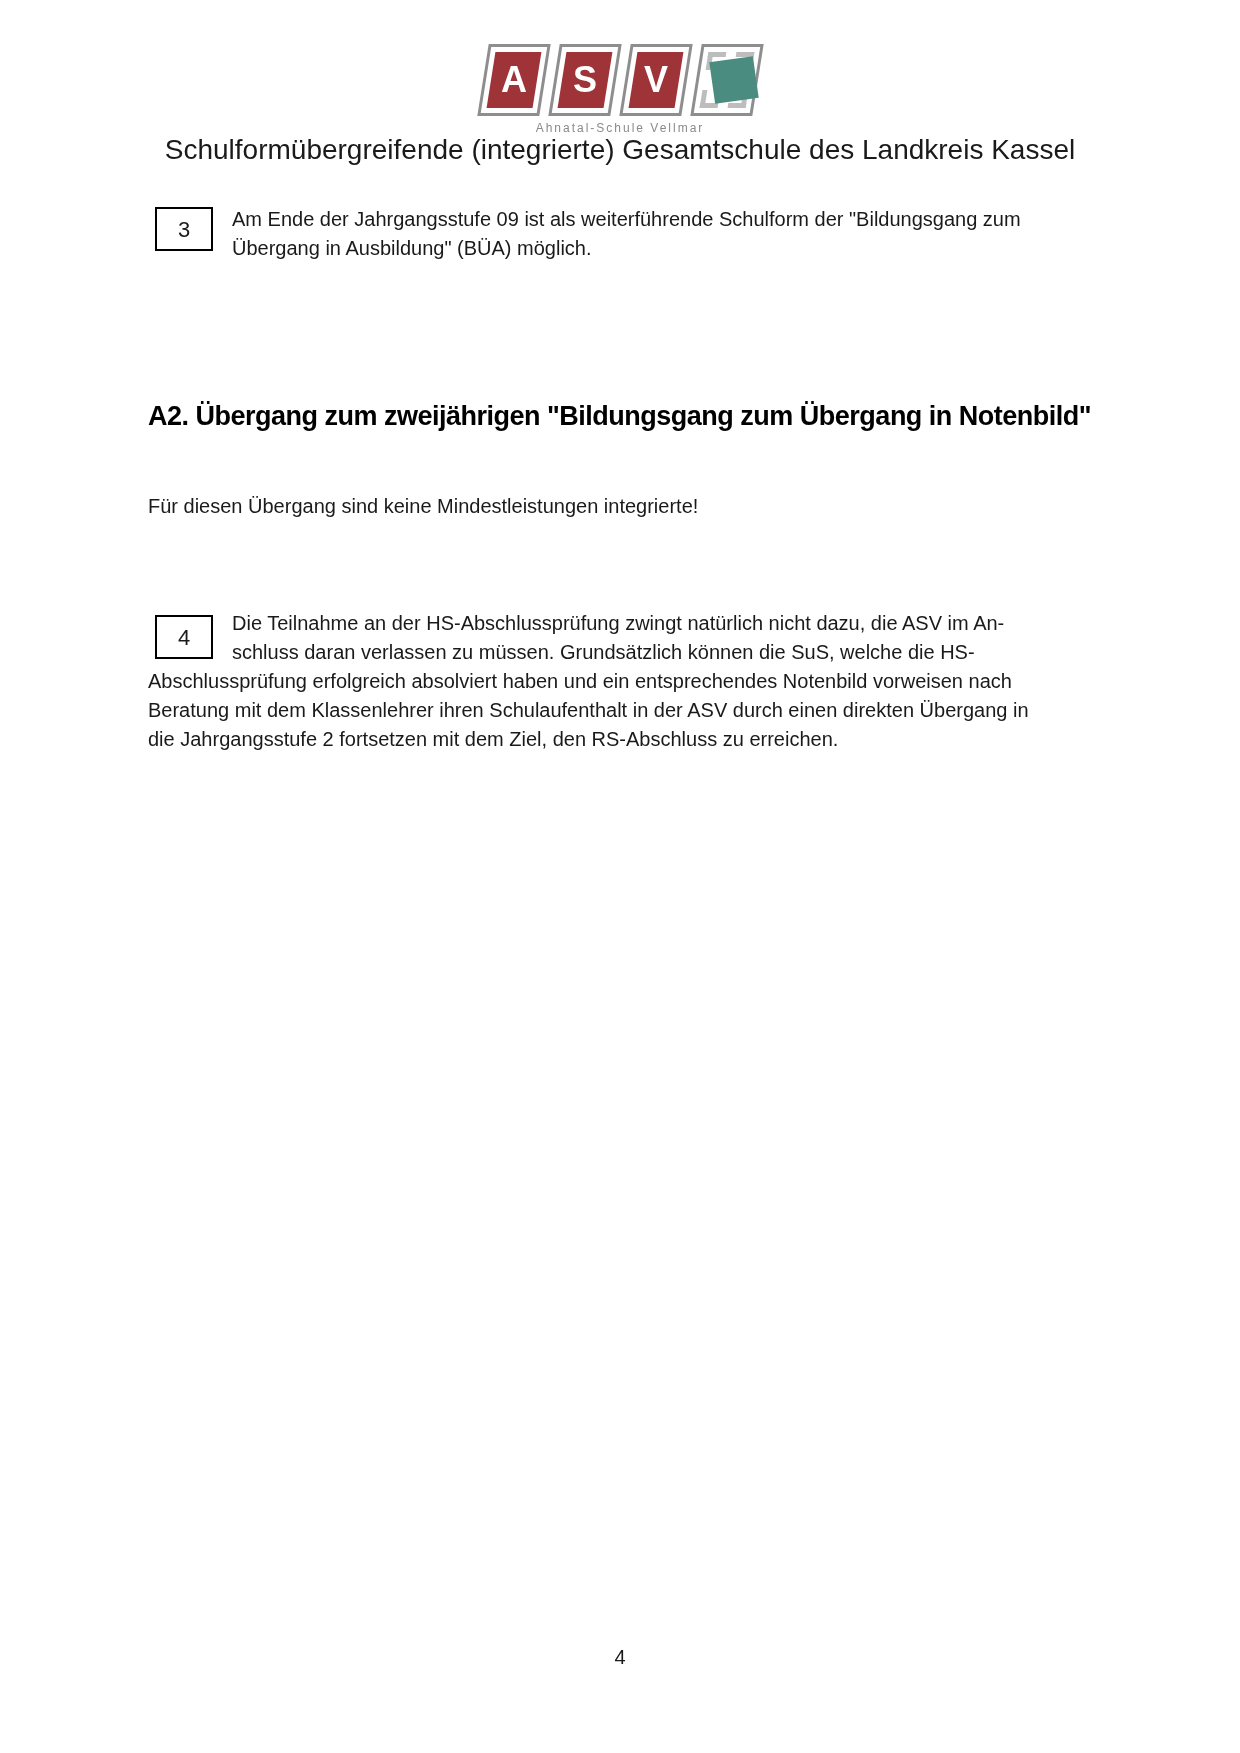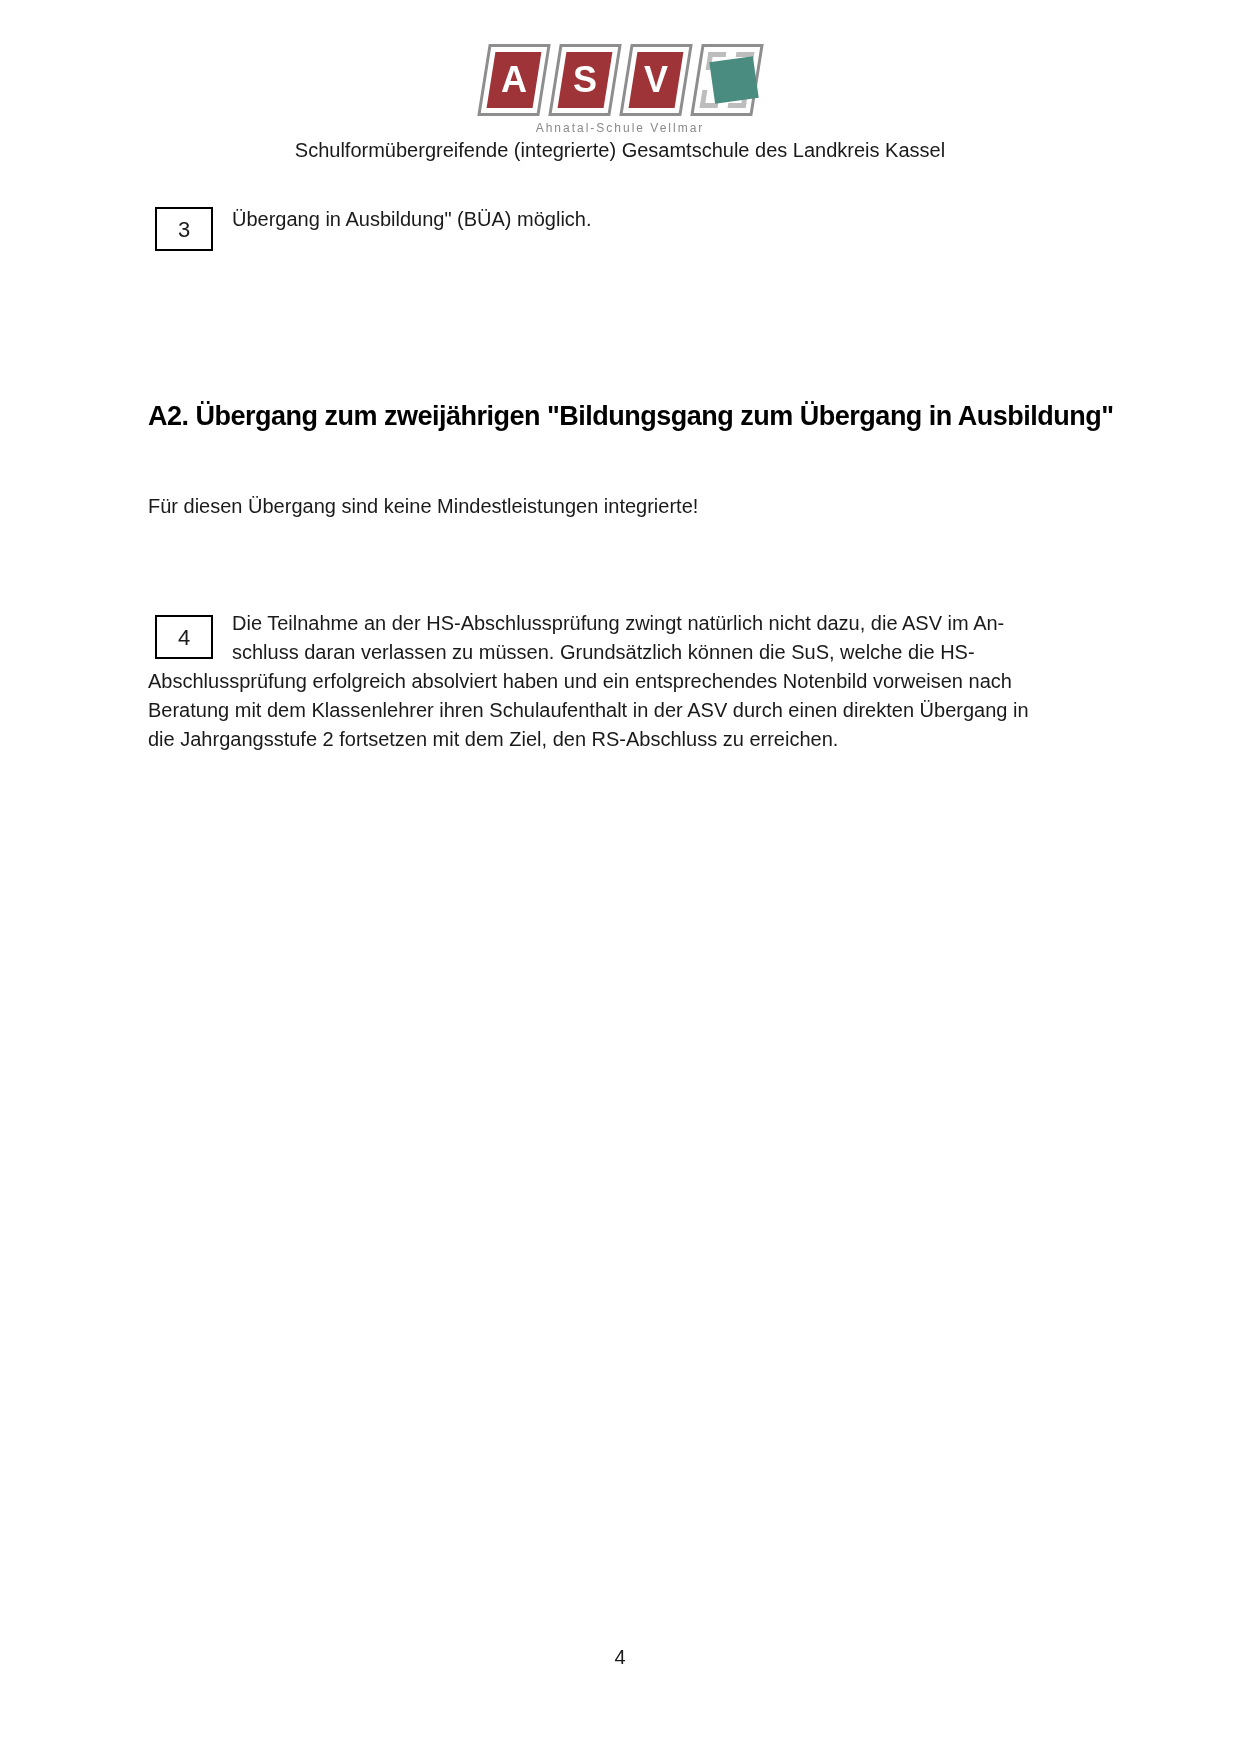--- a/index.html
+++ b/index.html
@@ -54,21 +54,21 @@
     transform: skewX(9deg) rotate(-8deg);
   }
   .school-name {
     margin-top: 2px;
     font-size: 12px;
     line-height: 21px;
     color: #8a8a8a;
     letter-spacing: 2px;
   }
   .subtitle {
-    font-size: 20px;
+    font-size: 28px;
     line-height: 22px;
     color: #1a1a1a;
   }
 
   
   .item { position: absolute; font-size: 20px; line-height: 29px; }
   .item3 { top: 205px; left: 155px; width: 937px; }
   .item4 { top: 609px; left: 148px; width: 944px; }
   .num-box {
     position: absolute; left: 0; top: 2px;
@@ -134,25 +134,26 @@
         <span class="bracket br-br"></span>
         <span class="teal-square"></span>
       </div>
     </div>
     <div class="school-name">Ahnatal-Schule Vellmar</div>
     <div class="subtitle">Schulformübergreifende (integrierte) Gesamtschule des Landkreis Kassel</div>
   </div>
 
   <div class="item item3">
     <div class="num-box">3</div>
+    <div class="line indent3">Am Ende der Jahrgangsstufe 09 ist als weiterführende Schulform der "Bildungsgang zum</div>
     <div class="line indent3">Übergang in Ausbildung" (BÜA) möglich.</div>
   </div>
 
   <div class="heading">
-    <div class="line">A2. Übergang zum zweijährigen "Bildungsgang zum Übergang in Ausbildung"</div>
+    <div class="line">A2. Übergang zum zweijährigen "Bildungsgang zum Übergang in Notenbild"</div>
   </div>
 
   <div class="note">Für diesen Übergang sind keine Mindestleistungen integrierte!</div>
 
   <div class="item item4">
     <div class="num-box">4</div>
     <div class="line indent4">Die Teilnahme an der HS-Abschlussprüfung zwingt natürlich nicht dazu, die ASV im An-</div>
     <div class="line indent4">schluss daran verlassen zu müssen. Grundsätzlich können die SuS, welche die HS-</div>
     <div class="line"><span>Abschlussprüfung erfolgreich absolviert haben und ein entsprechendes Notenbild vorweisen </span><span class="u">nach</span></div>
     <div class="line"><span class="u">Beratung mit dem Klassenlehrer</span><span> ihren Schulaufenthalt in der ASV durch einen direkten Übergang in</span></div>

